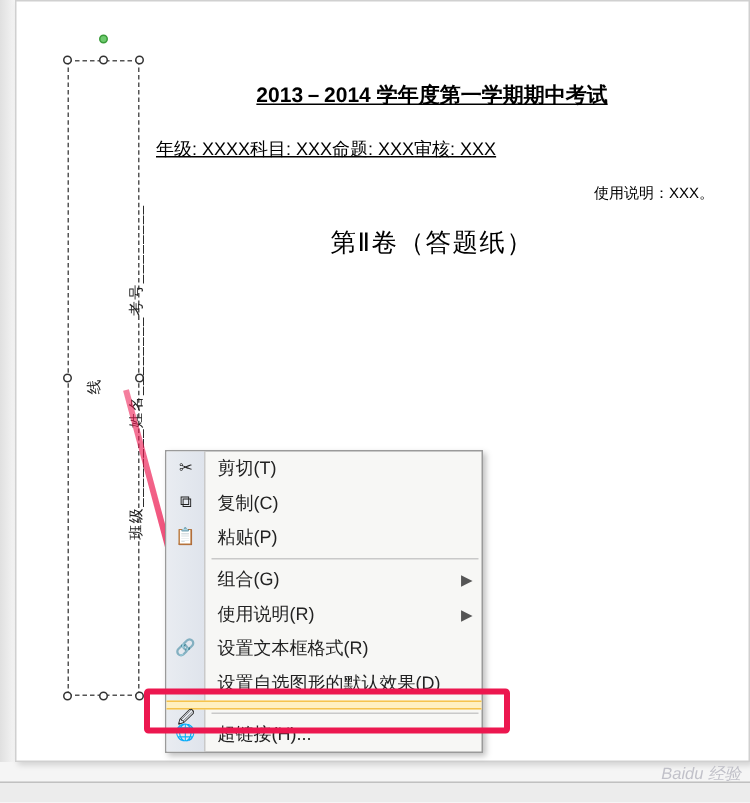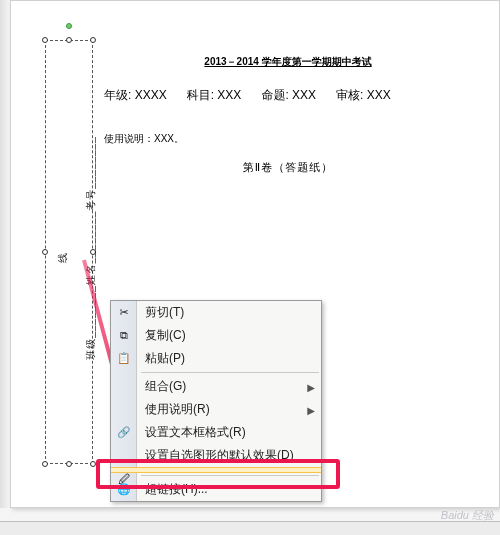--- a/index.html
+++ b/index.html
@@ -63,37 +63,38 @@
     width: 380px; text-align: center;
     letter-spacing: 1px;
   }
   
   .doc-content {
     position: absolute;
     top: 55px; left: 100px; right: 24px;
     text-align: center;
   }
   .title {
-    font-size: 10px; font-weight: bold;
+    font-size: 14px; font-weight: bold;
     text-decoration: underline;
     margin-bottom: 18px;
   }
   .line2 {
     font-size: 12px;
-    display: flex; gap: 20px;
-    margin-bottom: 28px;
+    display: flex; 
+    margin-bottom: 14px;
     padding-left: 4px;
+    text-decoration: underline;
   }
   .line2 span { white-space: nowrap; }
   .line3 {
-    font-size: 10px; text-align: left;
+    font-size: 10px; text-align: right;
     padding-left: 4px;
     margin-bottom: 14px;
   }
-  .line4 { font-size: 11px; margin-bottom: 6px; letter-spacing: 1px;}
+  .line4 { font-size: 17px; margin-bottom: 6px; letter-spacing: 1px;}
   
   .arrow-line {
     position: absolute;
     top: 260px; left: 82px;
     width: 4px; height: 230px;
     background: linear-gradient(to bottom, rgba(236,23,79,0.55), #ec174f);
     transform: rotate(-15deg);
     transform-origin: top;
   }
   .arrow-head {

